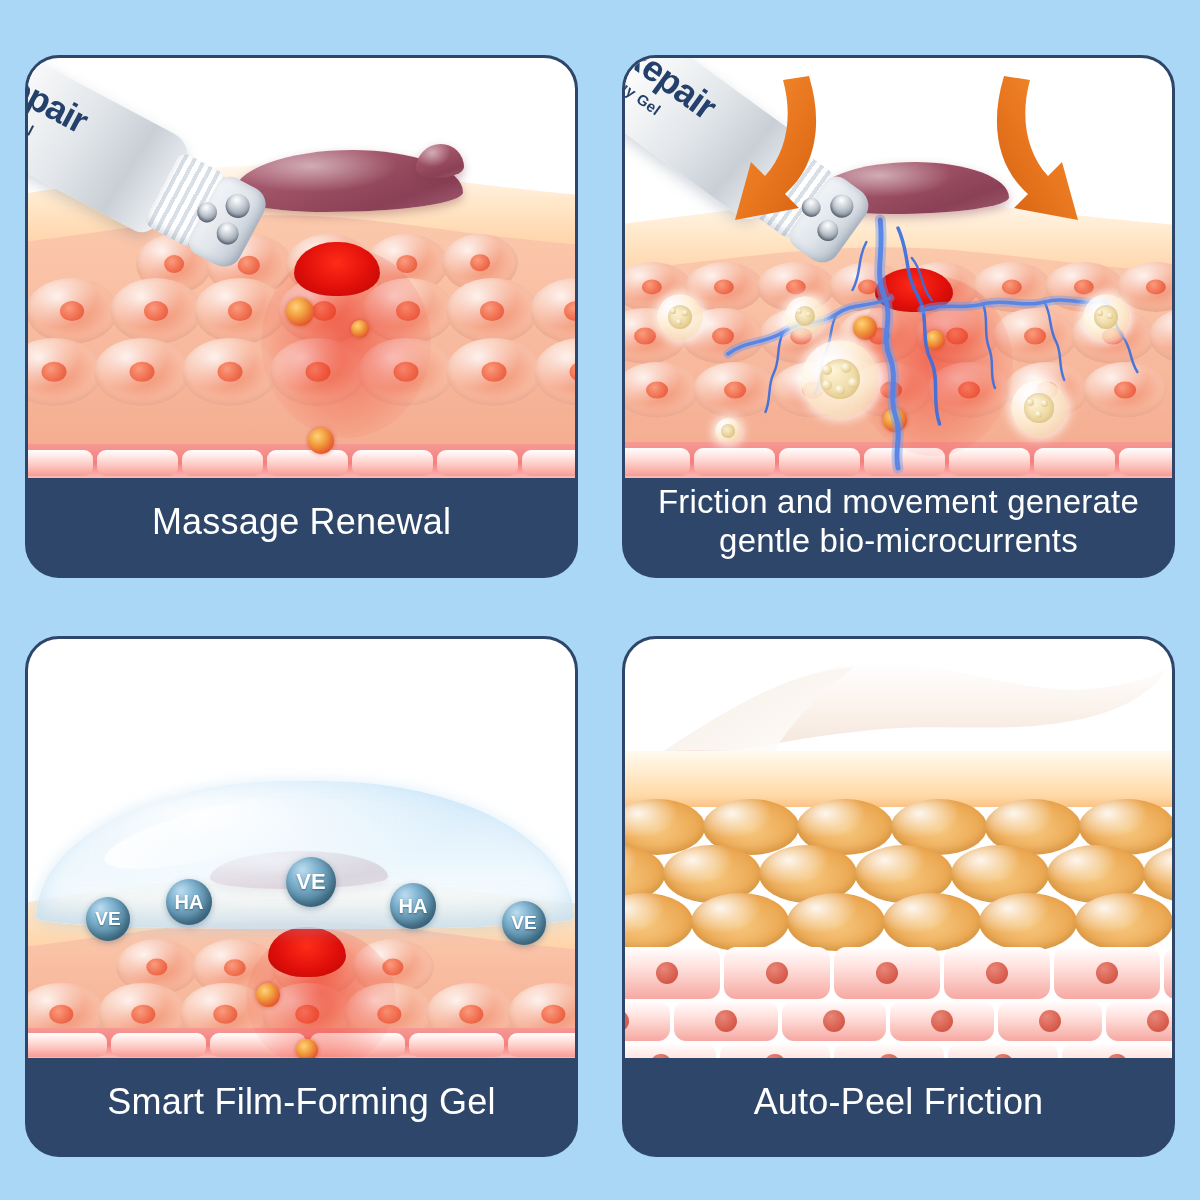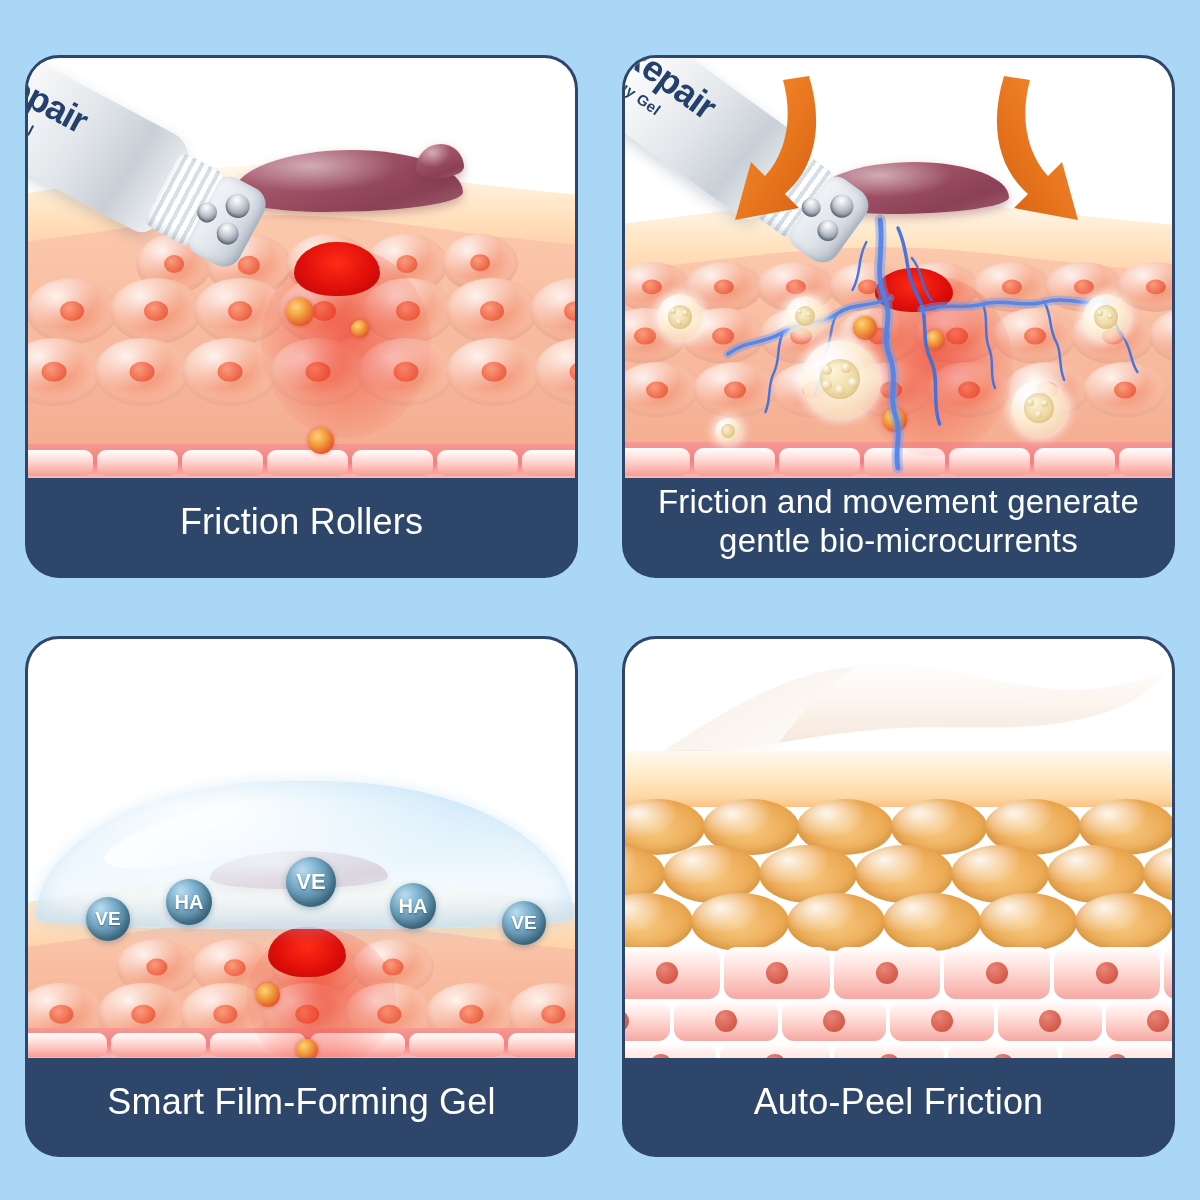--- a/index.html
+++ b/index.html
@@ -296,21 +296,21 @@
         <div class="tube-head" style="left:324px;top:38px;width:54px;height:86px;"></div>
         <div class="ball" style="left:340px;top:50px;width:24px;height:24px;"></div>
         <div class="ball" style="left:345px;top:80px;width:22px;height:22px;"></div>
         <div class="ball" style="left:318px;top:72px;width:20px;height:20px;"></div>
         <div class="brand big" style="left:40px;top:40px;">arRepair</div>
         <div class="brand sub" style="left:28px;top:84px;">Tri-Energy Gel</div>
       </div>
 
     </div>
     <div class="caption">
-      <span>Friction Rollers</span>
+      <span>Massage Renewal</span>
     </div>
   </div>
 
   <div class="card p2">
     <div class="stage">
 
       <div class="skin">
         <svg class="wave" viewBox="0 0 600 420" preserveAspectRatio="none">
           <defs>
             <linearGradient id="epi2" x1="0" y1="0" x2="0" y2="1">

